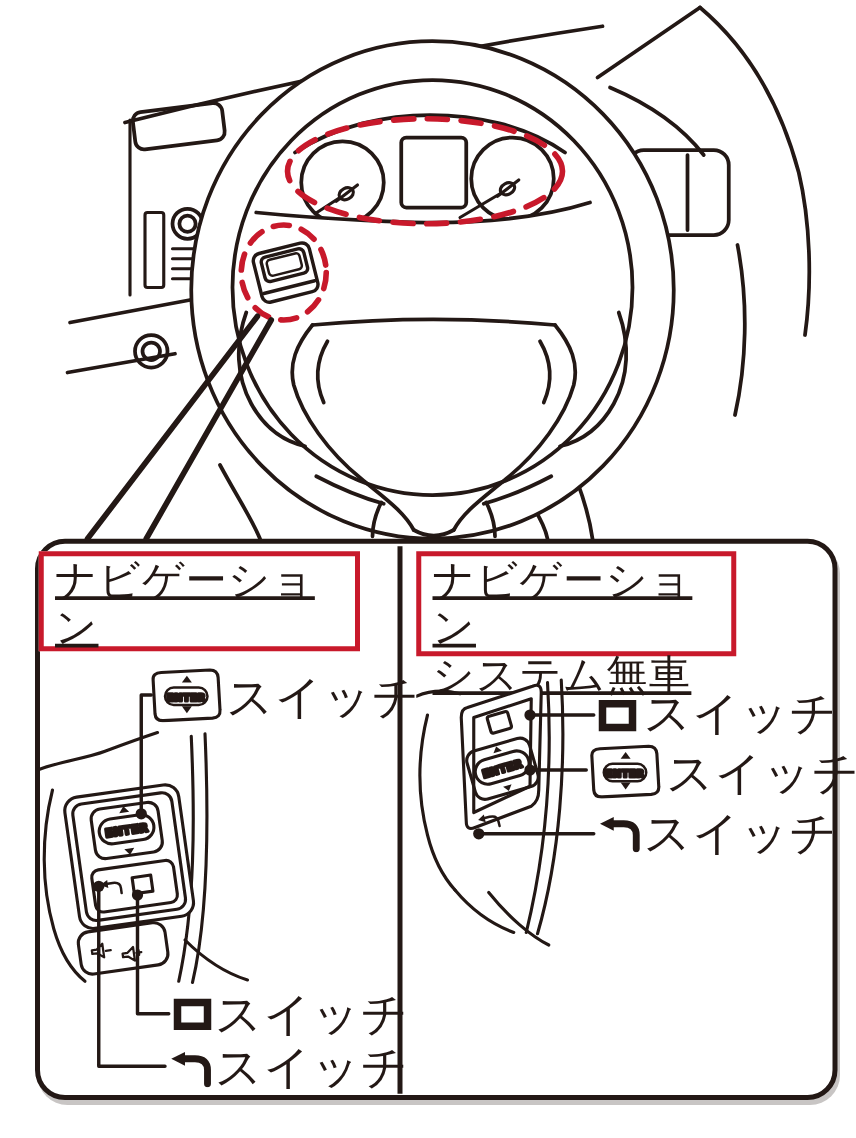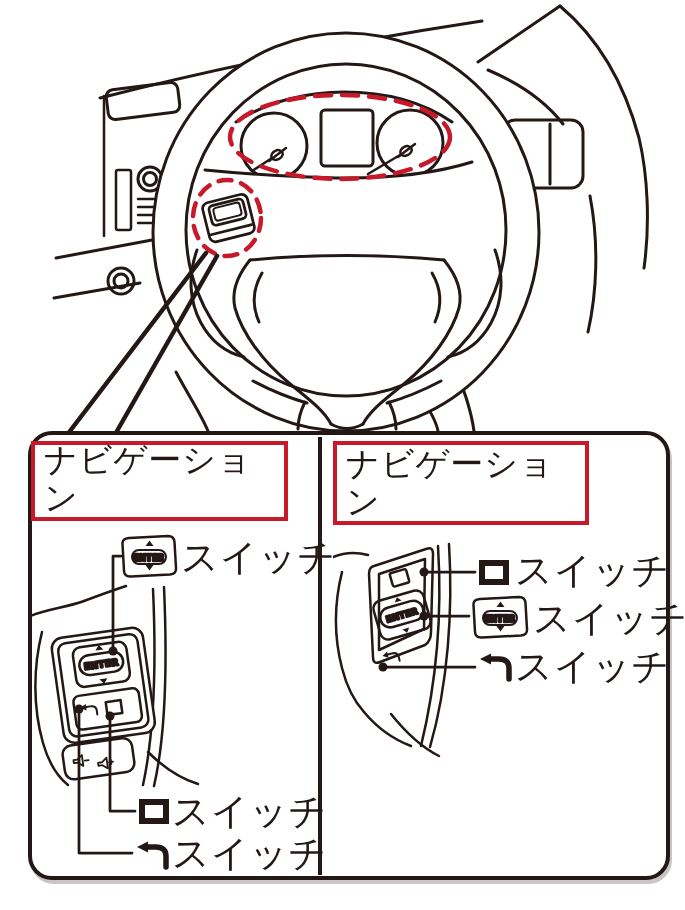--- a/index.html
+++ b/index.html
@@ -2,22 +2,22 @@
 <html><head>
 <meta charset="utf-8">
 <style>
   html,body{margin:0;padding:0;background:#ffffff;}
   #stage{position:relative;width:685px;height:910px;background:#ffffff;overflow:hidden;
          font-family:"DejaVu Sans","Liberation Sans",sans-serif;color:#231815;}
   svg{display:block;}
   .abs{position:absolute;}
   .lbl{position:absolute;font-size:37px;font-weight:400;line-height:44px;letter-spacing:1px;white-space:nowrap;color:#231815;}
   .hdr{position:absolute;border:4px solid #c8192b;box-sizing:border-box;background:#ffffff;
-       display:flex;flex-direction:column;justify-content:flex-end;padding-left:9px;
-       font-size:33px;font-weight:500;line-height:38px;letter-spacing:1px;color:#231815;}
+       display:flex;flex-direction:column;justify-content:space-between;padding-left:9px;
+       font-size:33px;font-weight:500;line-height:38px;letter-spacing:1px;color:#231815;text-decoration:underline;}
   .keytext{font-size:8.5px;font-weight:bold;letter-spacing:.4px;fill:#231815;}
   #container{position:absolute;left:28px;top:431px;width:642px;height:449px;box-sizing:border-box;
              border:4px solid #231815;border-radius:24px;background:#ffffff;
              box-shadow:2px 4px 0 rgba(35,24,21,0.25);}
   #divider{position:absolute;left:318px;top:437px;width:3.5px;height:438px;background:#231815;}
 </style>
 </head>
 <body>
 
 <div id="stage">
@@ -102,20 +102,21 @@
   </svg>
 
   <div id="container"></div>
   <div id="divider"></div>
 
   <div class="hdr" style="left:31px;top:441px;width:257px;height:80px">
     <div>ナビゲーション</div>
   </div>
   <div class="hdr" style="left:333px;top:441px;width:256px;height:84px">
     <div>ナビゲーション</div>
+    <div>システム無車</div>
   </div>
 
   <svg class="abs" style="left:30px;top:580px" width="185" height="210" viewBox="0 0 185 210">
     <g stroke="#231815" fill="none" stroke-width="2.5" stroke-linecap="round" stroke-linejoin="round">
       <path d="M0,36 C18,29 38,27 54,21 C70,15 84,10 96,6"></path>
       <path d="M12,52 C3,88 3,128 13,163 C19,184 28,197 38,205"></path>
       <path d="M123,9 C126,75 126,145 113,205"></path>
       <path d="M134,7 C137,75 137,150 124,206"></path>
       <path d="M118,172 C134,188 152,199 168,204"></path>
       <g transform="rotate(-8 76 110)">

